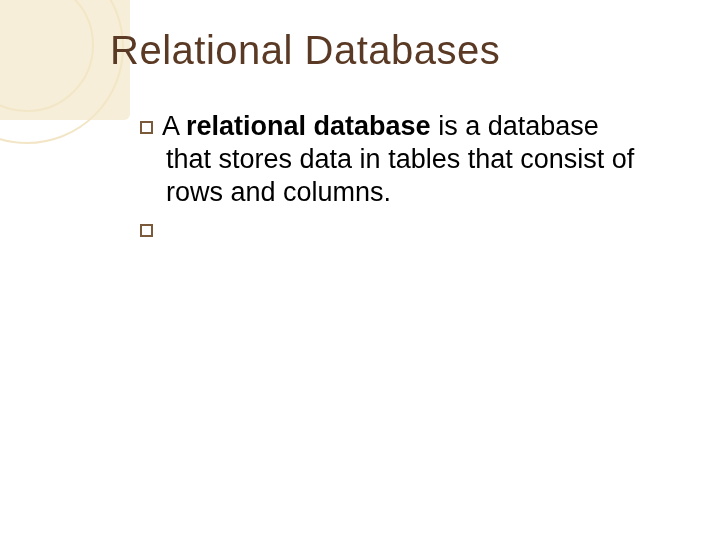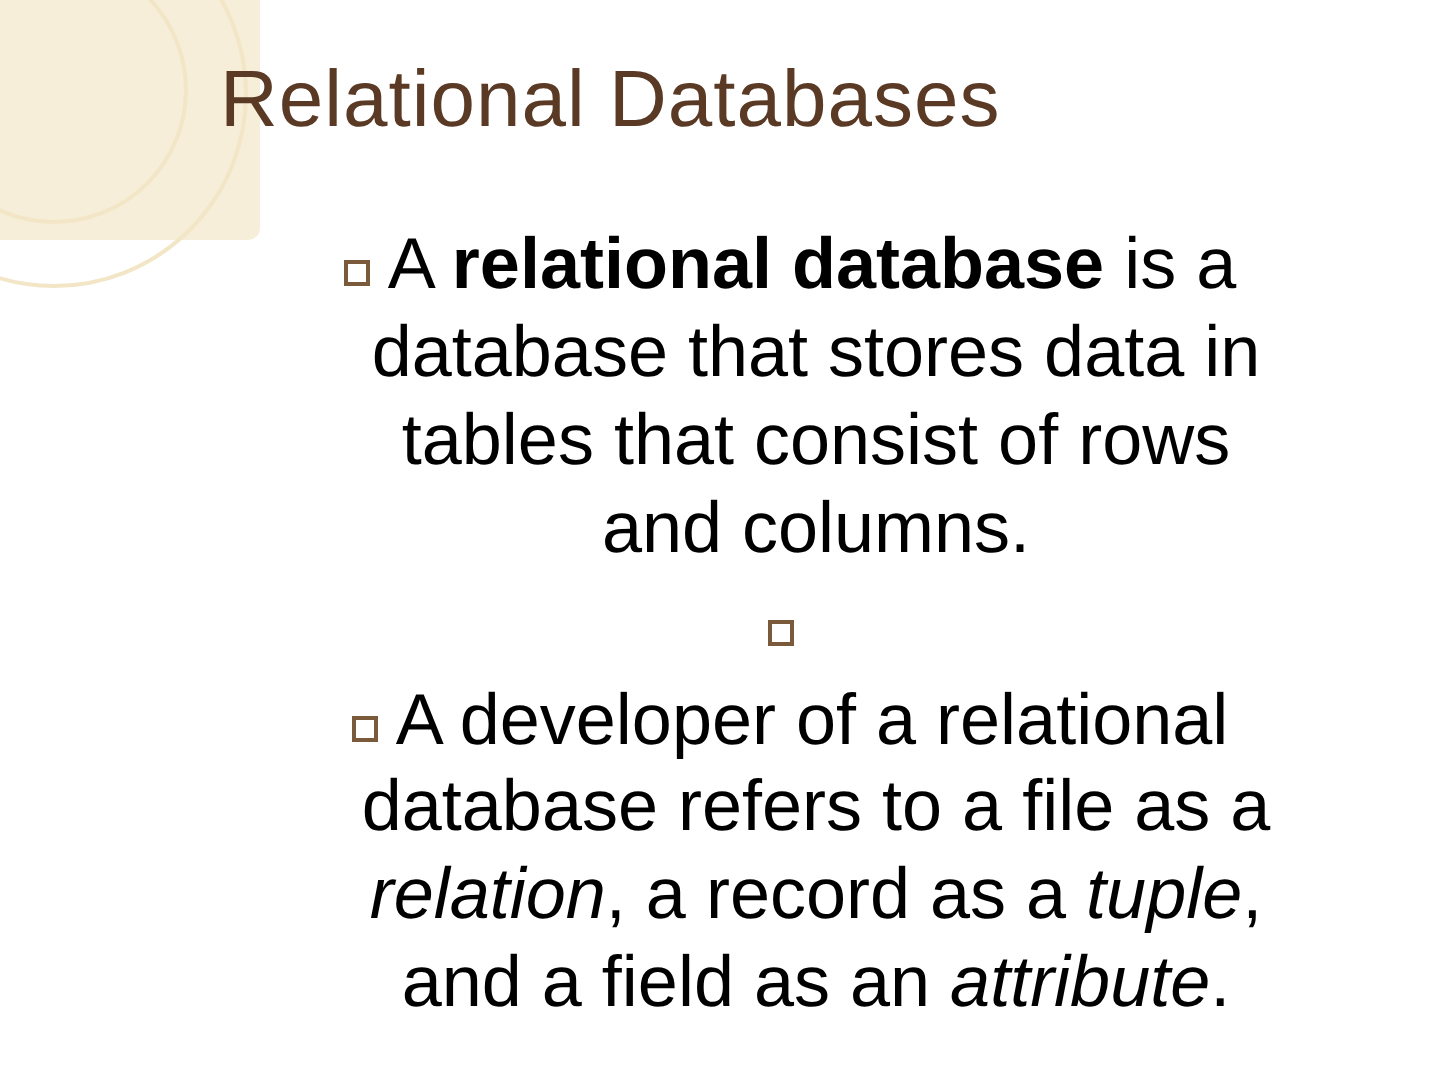--- a/index.html
+++ b/index.html
@@ -64,25 +64,24 @@
   }
   .body {
     position: absolute;
     top: 110px;
     left: 140px;
     width: 510px;
     color: #000;
   }
   .body p {
     margin: 0 0 4px 0;
-    font-size: 36px;
+    font-size: 27px;
     line-height: 1.22;
     text-indent: -26px;
     padding-left: 26px;
-    text-align: center;
   }
   .bullet-mark {
     display: inline-block;
     width: 13px;
     height: 13px;
     border: 2px solid #7a5a3a;
     margin-right: 9px;
     vertical-align: 1px;
     box-sizing: border-box;
   }
@@ -97,15 +96,14 @@
     <div class="square"></div>
     <div class="circ-outer"></div>
     <div class="circ-inner"></div>
   </div>
 
   <div class="title">Relational Databases</div>
 
   <div class="body">
     <p><span class="bullet-mark"></span><span>A </span><span class="bold">relational database</span><span> is a database that stores data in tables that consist of rows and columns.</span></p>
     <p><span class="bullet-mark"></span><span class="bold"></span><span></span></p>
-    <p><span class="bullet-mark"></span><span>A developer of a relational database refers to a file as a </span><span class="italic">relation</span><span>, a record as a </span><span class="italic">tuple</span><span>, and a field as an </span><span class="italic">attribute</span><span>.</span></p>
   </div>
 </div>
 
 </body></html>

